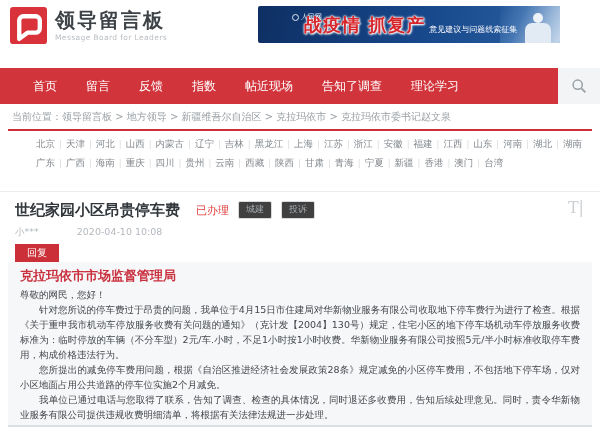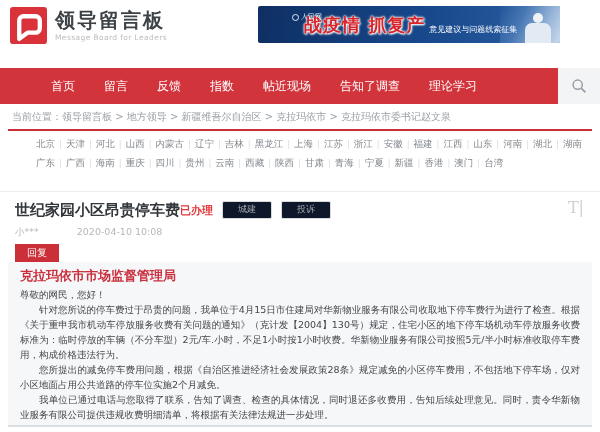--- a/index.html
+++ b/index.html
@@ -29,42 +29,42 @@
   .banner-subtext { margin-left:4px; margin-bottom:-10px; font-size:8px; color:#fff; white-space:nowrap; z-index:2; }
   .banner-photo { position:absolute; right:0; top:0; width:60px; height:100%;
     background:linear-gradient(115deg,rgba(20,60,120,0) 0%,#4677b3 35%,#9cb9da 75%,#c9d9ec 100%); }
   .banner-photo::before { content:""; position:absolute; right:17px; top:7px; width:10px; height:10px;
     border-radius:50%; background:#eef3f9; }
   .banner-photo::after { content:""; position:absolute; right:9px; top:17px; width:26px; height:20px;
     border-radius:7px 7px 0 0; background:#e2eaf4; }
 
   
   nav { display:flex; height:36px; }
-  .nav-main { flex:1; background:#d2343c; display:flex; align-items:center; padding-left:51px; }
+  .nav-main { flex:1; background:#d2343c; display:flex; align-items:center; padding-left:33px; }
   .nav-item { color:#fff; font-size:12px; margin-right:29px; cursor:pointer; white-space:nowrap; }
   .nav-search { width:42px; background:#f3f4f5; display:flex; align-items:center; justify-content:center; cursor:pointer; }
 
   
   .breadcrumb { padding:6px 12px 2px; font-size:10px; color:#9aa0a5; white-space:nowrap; }
   .breadcrumb .trail { cursor:pointer; }
   .red-rule { height:2px; background:#cb2f37; margin:3px 8px 0; }
 
   
   .regions { padding:4px 24px 18px 36px; border-bottom:1px solid #ececec; }
   .regions-row { display:flex; align-items:center; height:19px; white-space:nowrap; }
   .region { font-size:9.5px; color:#83888d; cursor:pointer; }
   .region + .region::before { content:"|"; color:#d9dbdd; margin:0 4px; font-size:8.5px; cursor:default; }
 
   
   .title-row { padding:9px 15px 0; display:flex; align-items:center; position:relative; }
   .msg-title { font-size:15px; font-weight:bold; color:#32373c; line-height:17px; }
-  .msg-status { font-size:11px; font-weight:bold; color:#e03a3a; margin-left:0; }
+  .msg-status { font-size:11px; font-weight:normal; color:#e03a3a; margin-left:16px; }
   .tags { display:flex; align-items:center; }
   .tag { font-size:9px; color:#a6abb0; border:1px solid #d8dadc; border-radius:2px;
-    padding:1px 15px 2px; margin-left:9px; background:#0f172a; cursor:pointer; }
+    padding:1px 7px 2px; margin-left:9px; background:#404040; cursor:pointer; }
   .font-icon { position:absolute; right:16px; top:6px; font-family:"DejaVu Serif","Liberation Serif",serif;
     font-size:16px; color:#ccd0d4; cursor:pointer; }
   .author-row { padding:7px 15px 0; font-size:9.5px; color:#b3b8bd; display:flex; gap:38px; }
   .msg-body { margin:8px 8px 0; font-size:9.5px; color:#42464a; line-height:19px; text-align:justify; }
 
   
   .reply-badge { display:inline-block; margin:5px 0 0 15px; background:#cb2f37; color:#fff;
     font-size:10px; line-height:11px; padding:3px 12px 4px; }
   .reply-box { margin:0 8px; background:#f6f7f9; border-bottom:2px solid #dcdfe2; padding:6px 12px 3px; }
   .reply-dept { font-size:13px; font-weight:bold; color:#c9303e; line-height:16px; margin-bottom:3px; }

